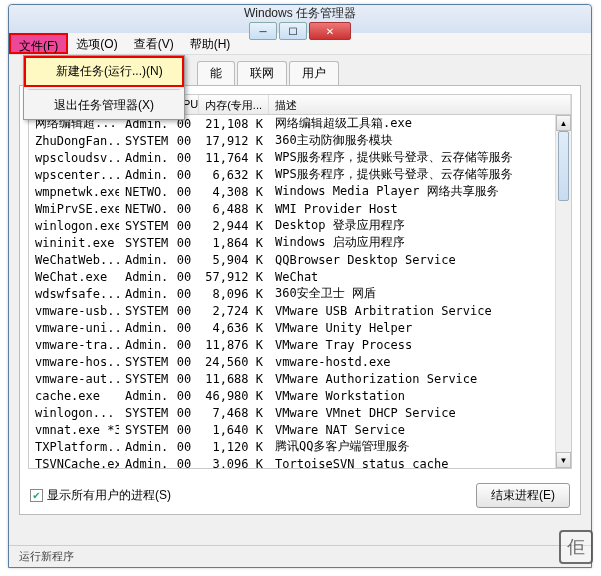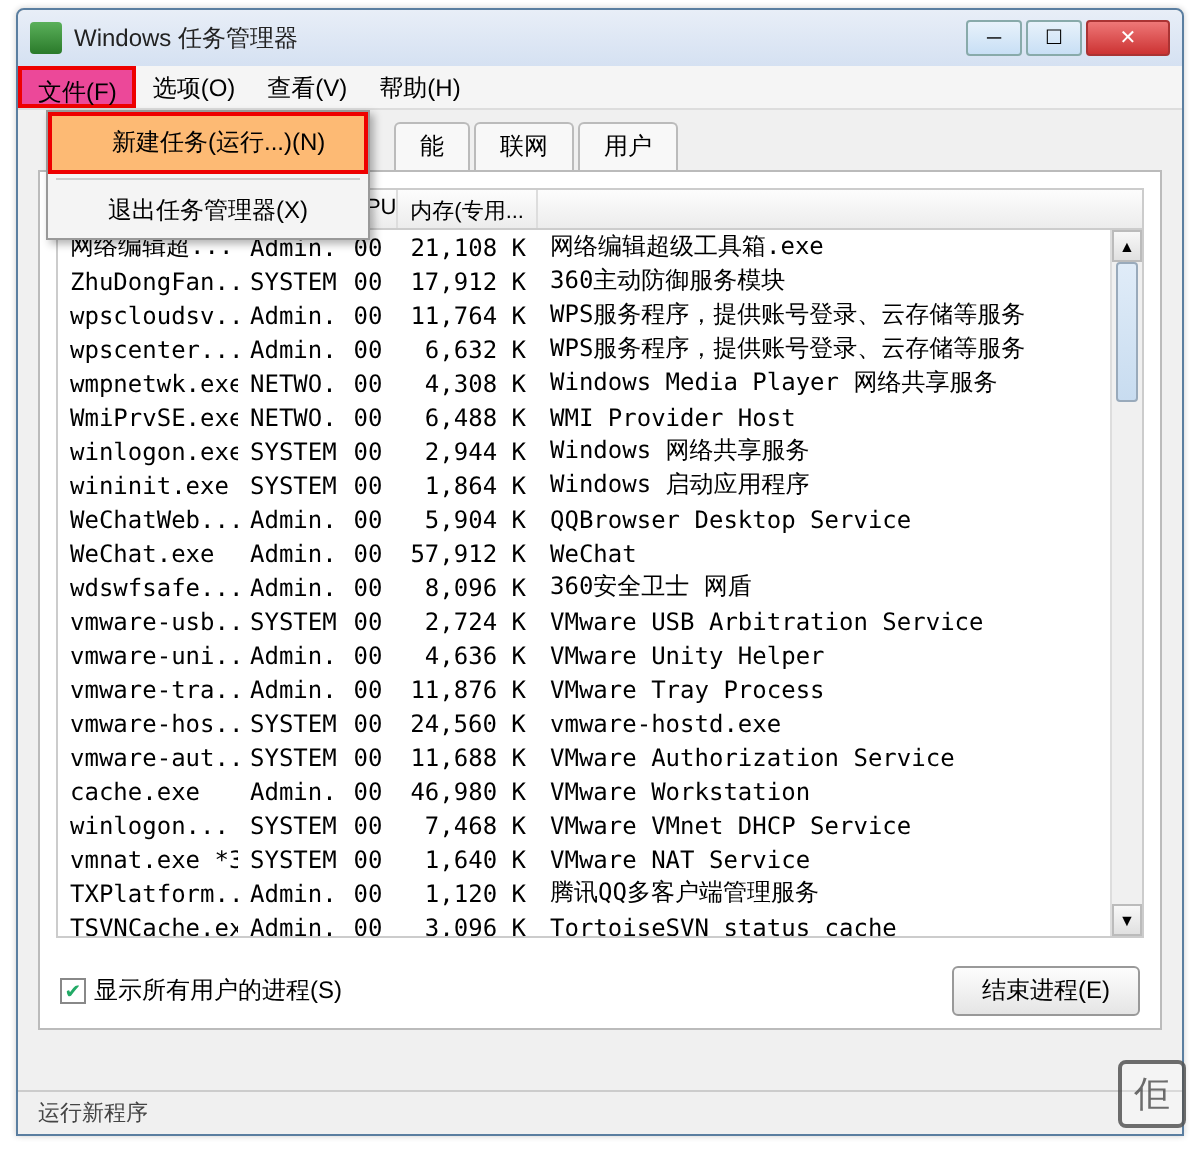--- a/index.html
+++ b/index.html
@@ -1,35 +1,35 @@
 <!DOCTYPE html>
 <html><head>
 <meta charset="utf-8">
 <style>
 * { margin: 0; padding: 0; box-sizing: border-box; }
 body { font-family: "Microsoft YaHei", SimSun, sans-serif; font-size: 12px; background: #fff; width: 601px; height: 576px; position: relative; overflow: hidden; }
 
 .window { position: absolute; left: 8px; top: 4px; width: 584px; height: 564px; background: #f0f0f0; border: 1px solid #5a7ea0; border-radius: 4px 4px 0 0; box-shadow: 0 0 3px rgba(0,0,0,0.2); }
 
-.titlebar { height: 28px; background: linear-gradient(#e8eef7,#d5e1f2); display: flex; align-items: center; padding: 0 6px; border-radius: 4px 4px 0 0; }
+.titlebar { height: 28px; background: linear-gradient(#e8eef7,#d5e1f2); display: flex; align-items: center; padding: 0 6px; border-radius: 4px 4px 0 0; flex-direction: column; }
 .titlebar-icon { width: 16px; height: 16px; margin-right: 6px; background: linear-gradient(#5ab05a,#2a7a2a); border-radius: 2px; }
 .title-text { flex: 1; color: #222; font-size: 12px; }
 .win-buttons { display: flex; gap: 2px; }
 .win-btn { width: 28px; height: 18px; border: 1px solid #8aa; border-radius: 2px; display: flex; align-items: center; justify-content: center; font-size: 10px; }
 .win-min { background: linear-gradient(#e8f2fb,#c8dff5); }
 .win-max { background: linear-gradient(#e8f2fb,#c8dff5); }
 .win-close { background: linear-gradient(#e77,#c33); color: #fff; width: 42px; border-color: #a33; }
 
 .menubar { height: 22px; background: #f5f5f5; display: flex; align-items: stretch; border-bottom: 1px solid #ddd; }
 .menu-item { padding: 3px 8px; cursor: default; }
 .menu-item.active { border: 2px solid #e00; background: #ec4899; }
 
 .dropdown { position: absolute; left: 14px; top: 50px; width: 162px; background: #f4f4f4; border: 1px solid #999; box-shadow: 2px 2px 4px rgba(0,0,0,0.3); z-index: 10; }
 .dd-item { padding: 5px 14px 5px 30px; cursor: default; }
-.dd-item.hl { border: 2px solid #e00; background: #fdba74; }
+.dd-item.hl { border: 2px solid #e00; background: #fef9c3; }
 .dd-sep { height: 1px; background: #ccc; margin: 2px 4px; }
 
 .tabs { display: flex; padding: 6px 10px 0 10px; background: #f0f0f0; position: relative; }
 .tab { padding: 3px 12px; border: 1px solid #bbb; border-bottom: none; background: #f8f8f8; margin-right: 2px; border-radius: 3px 3px 0 0; font-size: 12px; }
 
 .content { margin: 0 10px; border: 1px solid #bbb; background: #fff; height: 430px; display: flex; flex-direction: column; }
 
 .list-area { flex: 1; overflow: hidden; position: relative; border: 1px solid #ccc; margin: 8px; }
 .cols { display: flex; height: 20px; background: linear-gradient(#fdfdfd,#ececec); border-bottom: 1px solid #ccc; font-size: 11px; }
 .col { padding: 3px 6px; border-right: 1px solid #ddd; overflow: hidden; white-space: nowrap; }
@@ -94,20 +94,21 @@
     <div class="tab">用户</div>
   </div>
 
   <div class="content">
     <div class="list-area">
       <div class="cols">
         <div class="col c-name"></div>
         <div class="col c-user"></div>
         <div class="col c-cpu">CPU</div>
         <div class="col c-mem">内存(专用...</div>
+        <div class="col c-desc">描述</div>
       </div>
       <div class="rows" id="rows">
           <div class="row">
             <div class="c-name">网络编辑超...</div>
             <div class="c-user">Admin...</div>
             <div class="c-cpu" style="text-align:center">00</div>
             <div class="c-mem" style="text-align:right;width:70px">21,108 K</div>
             <div class="c-desc" style="flex:1">网络编辑超级工具箱.exe</div>
           </div>
           <div class="row">
@@ -143,21 +144,21 @@
             <div class="c-user">NETWO...</div>
             <div class="c-cpu" style="text-align:center">00</div>
             <div class="c-mem" style="text-align:right;width:70px">6,488 K</div>
             <div class="c-desc" style="flex:1">WMI Provider Host</div>
           </div>
           <div class="row">
             <div class="c-name">winlogon.exe</div>
             <div class="c-user">SYSTEM</div>
             <div class="c-cpu" style="text-align:center">00</div>
             <div class="c-mem" style="text-align:right;width:70px">2,944 K</div>
-            <div class="c-desc" style="flex:1">Windows 网络共享服务</div>
+            <div class="c-desc" style="flex:1">Desktop 登录应用程序</div>
           </div>
           <div class="row">
             <div class="c-name">wininit.exe</div>
             <div class="c-user">SYSTEM</div>
             <div class="c-cpu" style="text-align:center">00</div>
             <div class="c-mem" style="text-align:right;width:70px">1,864 K</div>
             <div class="c-desc" style="flex:1">Windows 启动应用程序</div>
           </div>
           <div class="row">
             <div class="c-name">WeChatWeb...</div>

